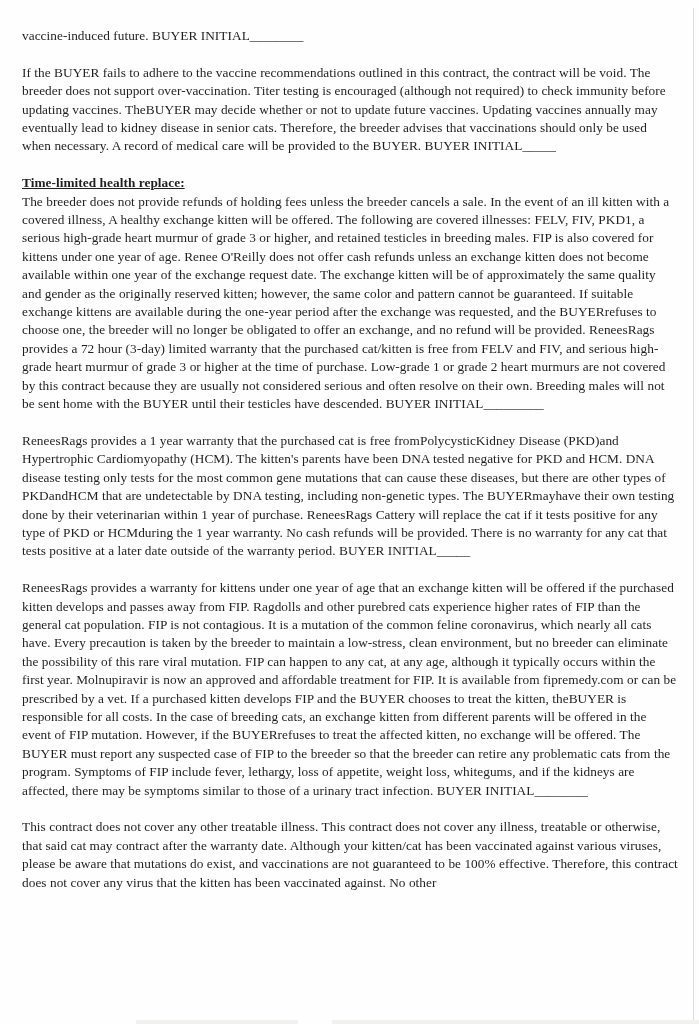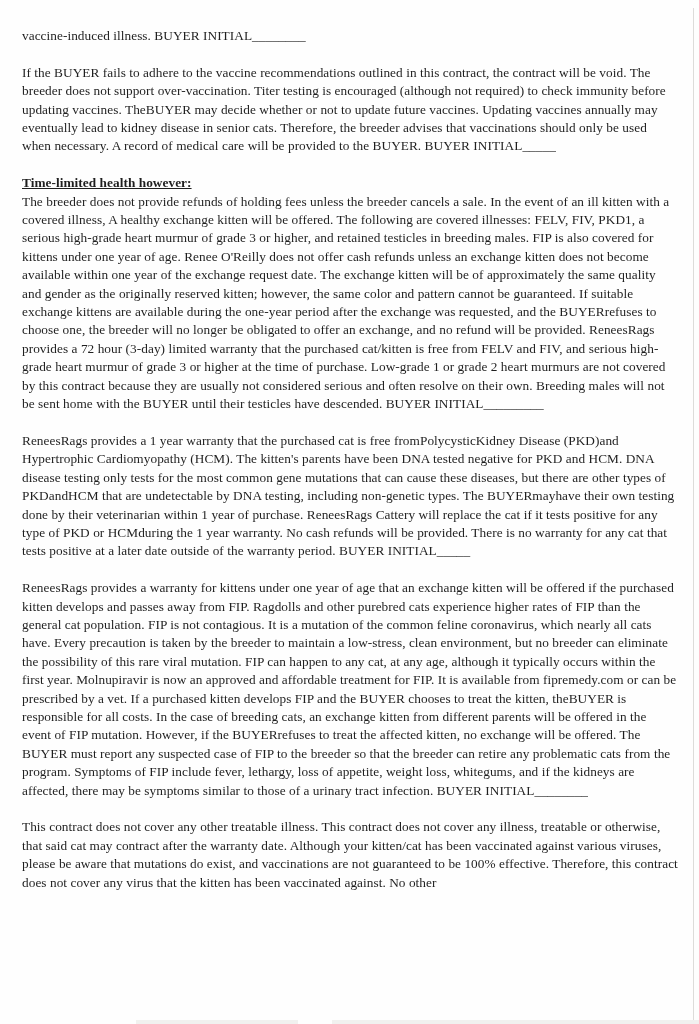--- a/index.html
+++ b/index.html
@@ -61,25 +61,25 @@
     left: 332px;
     width: 367px;
   }
 </style>
 </head>
 <body>
 
 <div class="page">
   <div class="content">
 
-    <p class="para">vaccine-induced illness. BUYER INITIAL________</p>
+    <p class="para">vaccine-induced future. BUYER INITIAL________</p>
 
     <p class="para">If the BUYER fails to adhere to the vaccine recommendations outlined in this contract, the contract will be void. The breeder does not support over-vaccination. Titer testing is encouraged (although not required) to check immunity before updating vaccines. TheBUYER may decide whether or not to update future vaccines. Updating vaccines annually may eventually lead to kidney disease in senior cats. Therefore, the breeder advises that vaccinations should only be used when necessary. A record of medical care will be provided to the BUYER. BUYER INITIAL_____</p>
 
-    <p class="heading"><span>Time-limited health however:</span></p>
+    <p class="heading"><span>Time-limited health replace:</span></p>
 
     <p class="para">The breeder does not provide refunds of holding fees unless the breeder cancels a sale. In the event of an ill kitten with a covered illness, A healthy exchange kitten will be offered. The following are covered illnesses: FELV, FIV, PKD1, a serious high-grade heart murmur of grade 3 or higher, and retained testicles in breeding males. FIP is also covered for kittens under one year of age. Renee O'Reilly does not offer cash refunds unless an exchange kitten does not become available within one year of the exchange request date. The exchange kitten will be of approximately the same quality and gender as the originally reserved kitten; however, the same color and pattern cannot be guaranteed. If suitable exchange kittens are available during the one-year period after the exchange was requested, and the BUYERrefuses to choose one, the breeder will no longer be obligated to offer an exchange, and no refund will be provided. ReneesRags provides a 72 hour (3-day) limited warranty that the purchased cat/kitten is free from FELV and FIV, and serious high-grade heart murmur of grade 3 or higher at the time of purchase. Low-grade 1 or grade 2 heart murmurs are not covered by this contract because they are usually not considered serious and often resolve on their own. Breeding males will not be sent home with the BUYER until their testicles have descended. BUYER INITIAL_________</p>
 
     <p class="para">ReneesRags provides a 1 year warranty that the purchased cat is free fromPolycysticKidney Disease (PKD)and Hypertrophic Cardiomyopathy (HCM). The kitten's parents have been DNA tested negative for PKD and HCM. DNA disease testing only tests for the most common gene mutations that can cause these diseases, but there are other types of PKDandHCM that are undetectable by DNA testing, including non-genetic types. The BUYERmayhave their own testing done by their veterinarian within 1 year of purchase. ReneesRags Cattery will replace the cat if it tests positive for any type of PKD or HCMduring the 1 year warranty. No cash refunds will be provided. There is no warranty for any cat that tests positive at a later date outside of the warranty period. BUYER INITIAL_____</p>
 
     <p class="para">ReneesRags provides a warranty for kittens under one year of age that an exchange kitten will be offered if the purchased kitten develops and passes away from FIP. Ragdolls and other purebred cats experience higher rates of FIP than the general cat population. FIP is not contagious. It is a mutation of the common feline coronavirus, which nearly all cats have. Every precaution is taken by the breeder to maintain a low-stress, clean environment, but no breeder can eliminate the possibility of this rare viral mutation. FIP can happen to any cat, at any age, although it typically occurs within the first year. Molnupiravir is now an approved and affordable treatment for FIP. It is available from fipremedy.com or can be prescribed by a vet. If a purchased kitten develops FIP and the BUYER chooses to treat the kitten, theBUYER is responsible for all costs. In the case of breeding cats, an exchange kitten from different parents will be offered in the event of FIP mutation. However, if the BUYERrefuses to treat the affected kitten, no exchange will be offered. The BUYER must report any suspected case of FIP to the breeder so that the breeder can retire any problematic cats from the program. Symptoms of FIP include fever, lethargy, loss of appetite, weight loss, whitegums, and if the kidneys are affected, there may be symptoms similar to those of a urinary tract infection. BUYER INITIAL________</p>
 
     <p class="para">This contract does not cover any other treatable illness. This contract does not cover any illness, treatable or otherwise, that said cat may contract after the warranty date. Although your kitten/cat has been vaccinated against various viruses, please be aware that mutations do exist, and vaccinations are not guaranteed to be 100% effective. Therefore, this contract does not cover any virus that the kitten has been vaccinated against. No other</p>
 
   </div>

